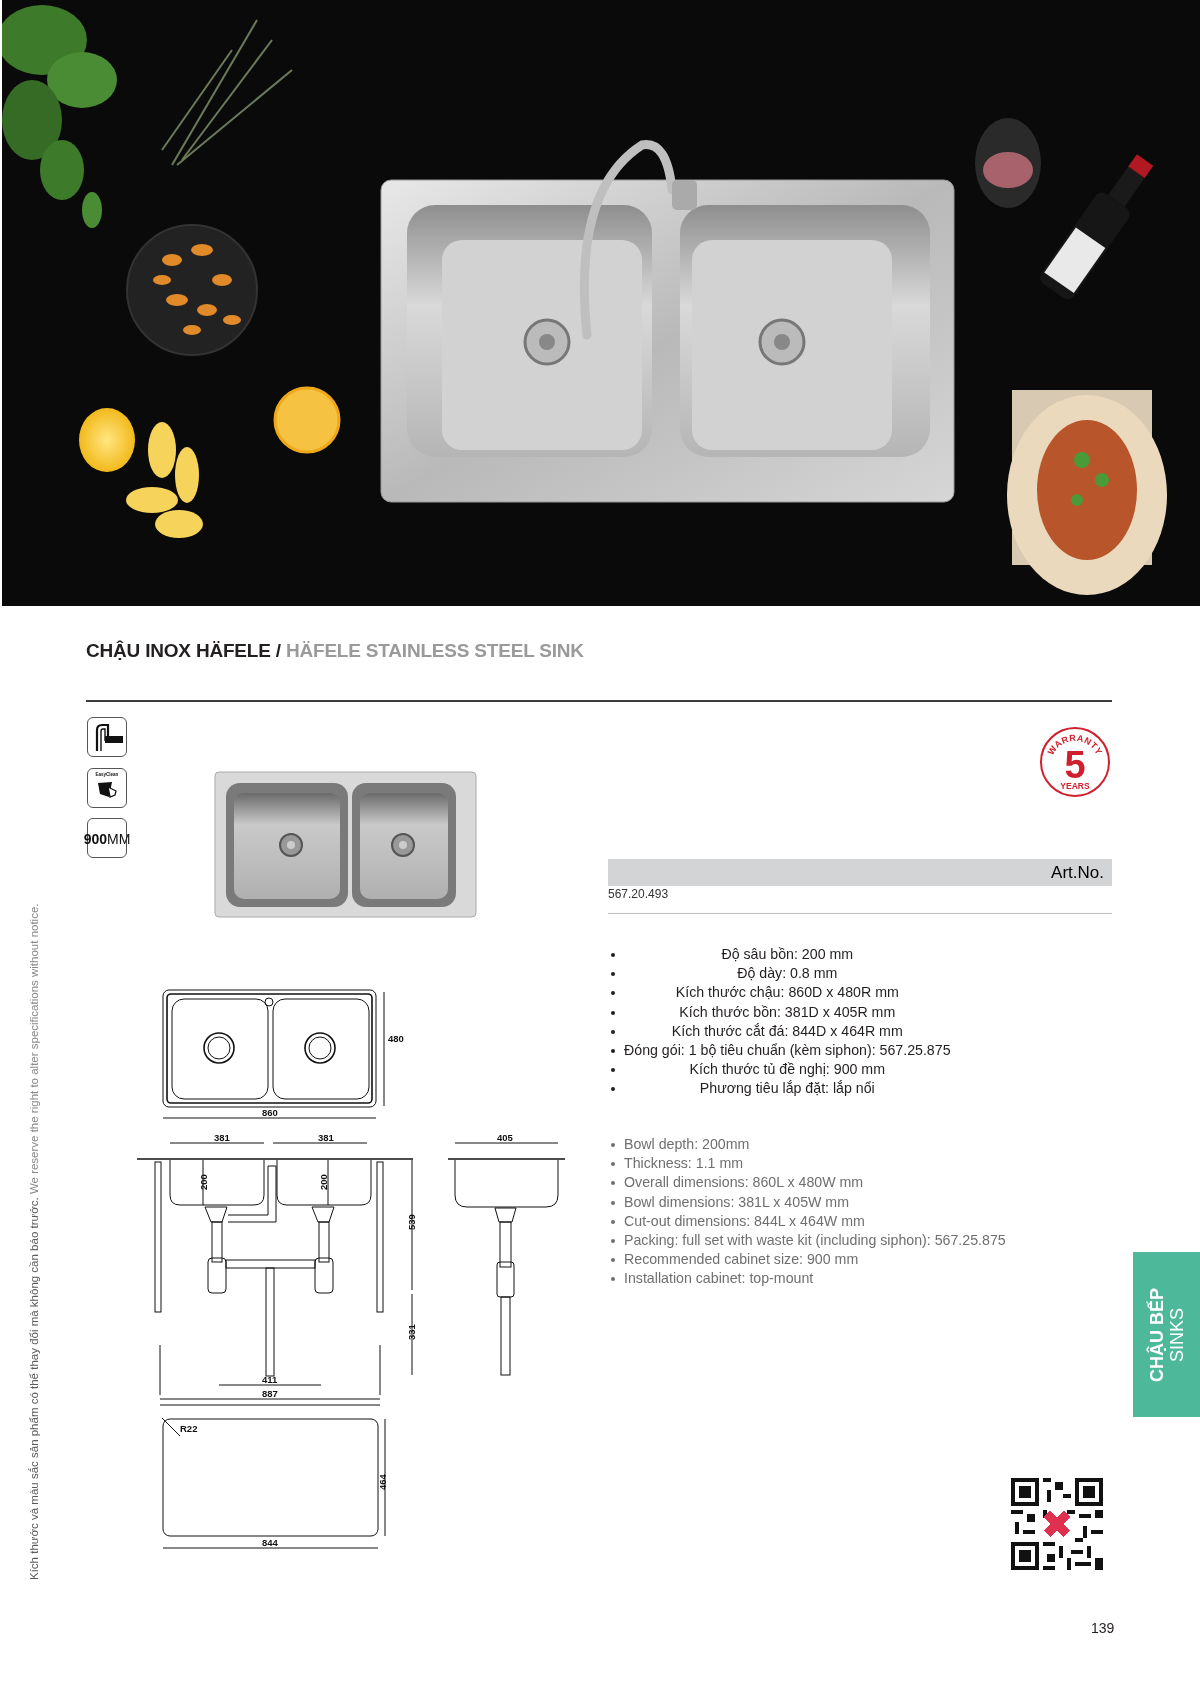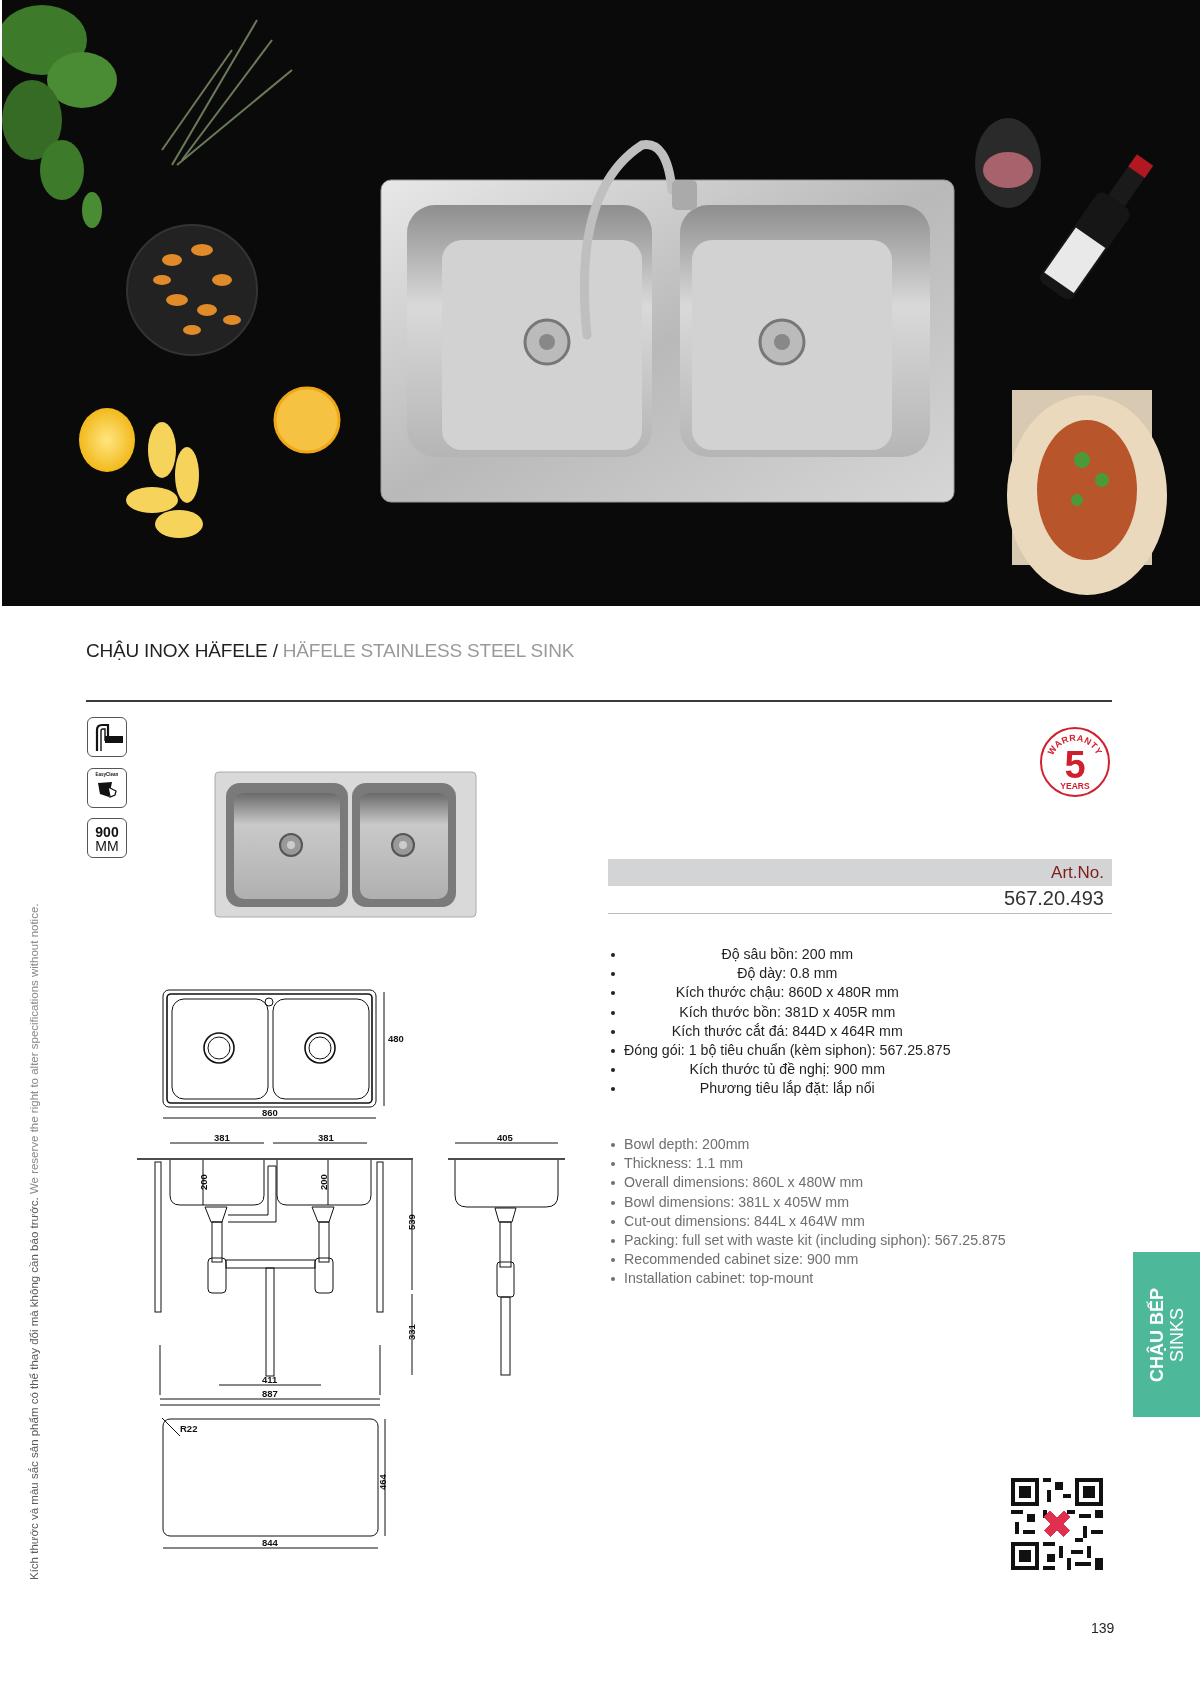--- a/index.html
+++ b/index.html
@@ -1,31 +1,31 @@
 <!DOCTYPE html>
 <html><head>
 <meta charset="utf-8">
 <style>
   html,body{margin:0;padding:0;background:#fff;}
   body{width:1200px;height:1697px;position:relative;overflow:hidden;font-family:"Liberation Sans",sans-serif;color:#231f20;}
   .hero{position:absolute;left:2px;top:0;width:1198px;height:606px;background:#0b0b0b;overflow:hidden;}
   .hero svg{display:block}
-  .title-block{position:absolute;left:86px;top:638px;}
+  .title-block{position:absolute;left:86px;top:638px;font-weight:bold;}
   .title-line{font-size:19px;letter-spacing:-0.2px;line-height:26px;color:#231f20;white-space:nowrap}
   .title-line .en{color:#9a9a9a;}
   .title-rule{position:absolute;left:86px;top:700px;width:1026px;height:1.5px;background:#3b3b3b;}
   .feature-icon{position:absolute;left:87px;width:40px;height:40px;border:1.5px solid #555;border-radius:6px;box-sizing:border-box;background:#fff;}
-  .fi-900{display:flex;flex-direction:column;align-items:center;justify-content:center;font-weight:bold;font-size:14px;line-height:14px;color:#111;height:40px}
+  .fi-900{display:flex;flex-direction:row;align-items:center;justify-content:center;font-weight:bold;font-size:14px;line-height:14px;color:#111;height:40px}
   .fi-900 span:last-child{font-weight:normal;font-size:14px}
   .easyclean-label{font-size:4.5px;font-weight:bold;text-align:center;margin-top:3px;color:#111}
   .warranty{position:absolute;left:1038px;top:725px;width:74px;height:74px;}
   .prod-photo{position:absolute;left:214px;top:771px;width:263px;height:147px;}
   .art-header{position:absolute;left:608px;top:859px;width:504px;height:27px;background:#d3d4d5;}
-  .art-label{position:absolute;right:8px;top:4px;font-size:17px;color:#7f1d1d;}
-  .art-value{position:absolute;left:608px;top:887px;width:496px;text-align:right;font-size:20px;color:#333;}
+  .art-label{position:absolute;right:8px;top:4px;font-size:17px;color:#000000;}
+  .art-value{position:absolute;left:608px;top:887px;width:496px;text-align:left;font-size:12px;color:#333;}
   .art-rule{position:absolute;left:608px;top:913px;width:504px;height:1px;background:#bbb;}
   .spec-list{position:absolute;left:611px;margin:0;padding:0;list-style:none;font-size:14.2px;line-height:19.2px;}
   .spec-list li{position:relative;padding-left:13px;white-space:nowrap}
   .spec-list li::before{content:"";position:absolute;left:0;top:8px;width:4px;height:4px;border-radius:50%;background:currentColor;}
   .spec-vi{top:945px;color:#231f20;text-align:center;}
   .spec-en{top:1119px;color:#6f6f6f;margin-top:16px;}
   .side-note{position:absolute;left:28px;top:1580px;transform-origin:0 0;transform:rotate(-90deg);font-size:11.5px;color:#5a5a5a;white-space:nowrap;}
   .side-note .en{color:#8a8a8a}
   .tab{position:absolute;left:1133px;top:1252px;width:67px;height:165px;background:#4eb89a;}
   .tab-text{position:absolute;left:50%;top:50%;transform:translate(-50%,-50%) rotate(-90deg);text-align:center;color:#fff;white-space:nowrap;line-height:20px;}

